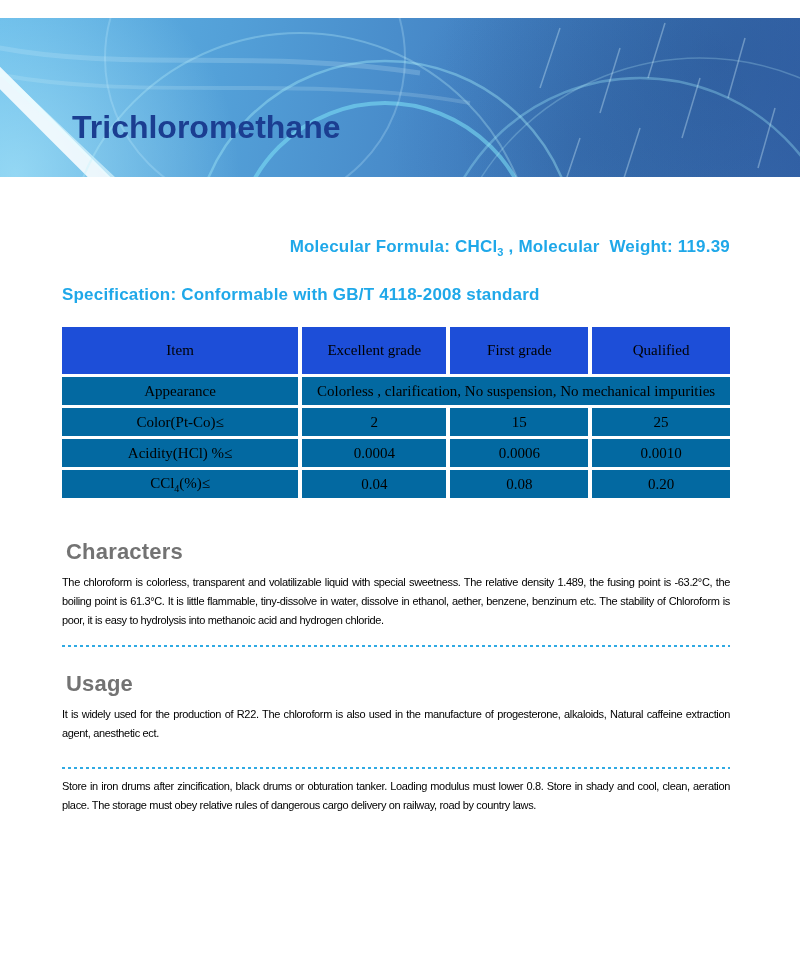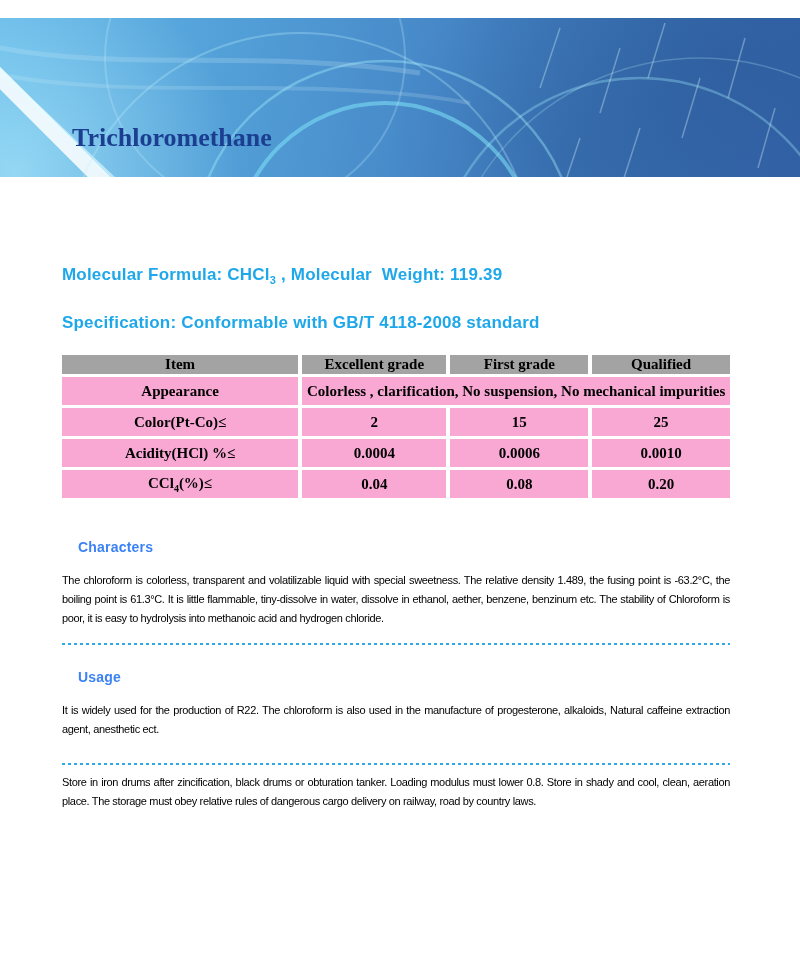--- a/index.html
+++ b/index.html
@@ -12,48 +12,48 @@
   .banner{
     position:relative;height:159px;overflow:hidden;
     background:
       radial-gradient(circle at 90% 25%, rgba(28,62,120,.28), transparent 38%),
       radial-gradient(circle at 72% 85%, rgba(34,74,138,.22), transparent 32%),
       radial-gradient(circle at 2% 98%, rgba(190,244,255,.55), transparent 28%),
       linear-gradient(98deg,#62B7E8 0%,#53A0D8 28%,#4687C7 55%,#3B74B6 80%,#3566AC 100%);
   }
   .banner svg{position:absolute;top:0;left:0;}
   .banner h1{
-    position:absolute;left:72px;top:99px;margin:0;
-    font-family:Liberation Serif, serif;
-    font-weight:bold;font-size:26px;line-height:42px;color:#1B3E91;
+    position:absolute;left:72px;top:88px;margin:0;
+    font-family:Liberation Sans, sans-serif;
+    font-weight:bold;font-size:32px;line-height:42px;color:#1B3E91;
     letter-spacing:0px;
   }
   .content{padding:0 70px 0 62px;}
   .blue-line{
     margin:0;color:#1FA8E9;font-weight:bold;font-size:17px;
     letter-spacing:.2px;white-space:pre-wrap;
   }
   .blue-line sub{font-size:11px;}
-  #molecular-line{margin-top:88px;}
+  #molecular-line{margin-top:60px;text-align:right;}
   #spec-line{margin-top:27px;}
   table.spec{
     border-collapse:separate;border-spacing:4px 3px;
     width:calc(100% + 8px);margin:19px 0 0 -4px;
     font-family:"Liberation Serif","DejaVu Serif",serif;
     font-size:15px;color:#000;
   }
   table.spec th{
-    background:#a3a3a3;height:19px;font-weight:bold;text-align:center;padding:0 4px;
+    background:#1d4ed8;height:47px;font-weight:normal;text-align:center;padding:0 4px;
   }
   table.spec td{
-    background:#f9a8d4;height:28px;text-align:center;padding:0 4px;font-weight:bold;
+    background:#0369a1;height:28px;text-align:center;padding:0 4px;font-weight:normal;
   }
   table.spec sub{font-size:10px;}
   h2.section-heading{
-    margin:16px;color:#3b82f6;font-weight:bold;font-size:14px;letter-spacing:.2px;
+    margin:4px;color:#737373;font-weight:bold;font-size:22px;letter-spacing:.2px;
   }
   .sec-characters h2{margin-top:38px;}
   .sec-usage h2{margin-top:24px;}
   .sec-packing h2{margin-top:26px;}
   p.body-text{
     margin:8px 0 0 0;color:#000;font-size:11px;line-height:19px;
     text-align:justify;letter-spacing:-.35px;
   }
   .divider{
     height:2px;margin-top:15px;

